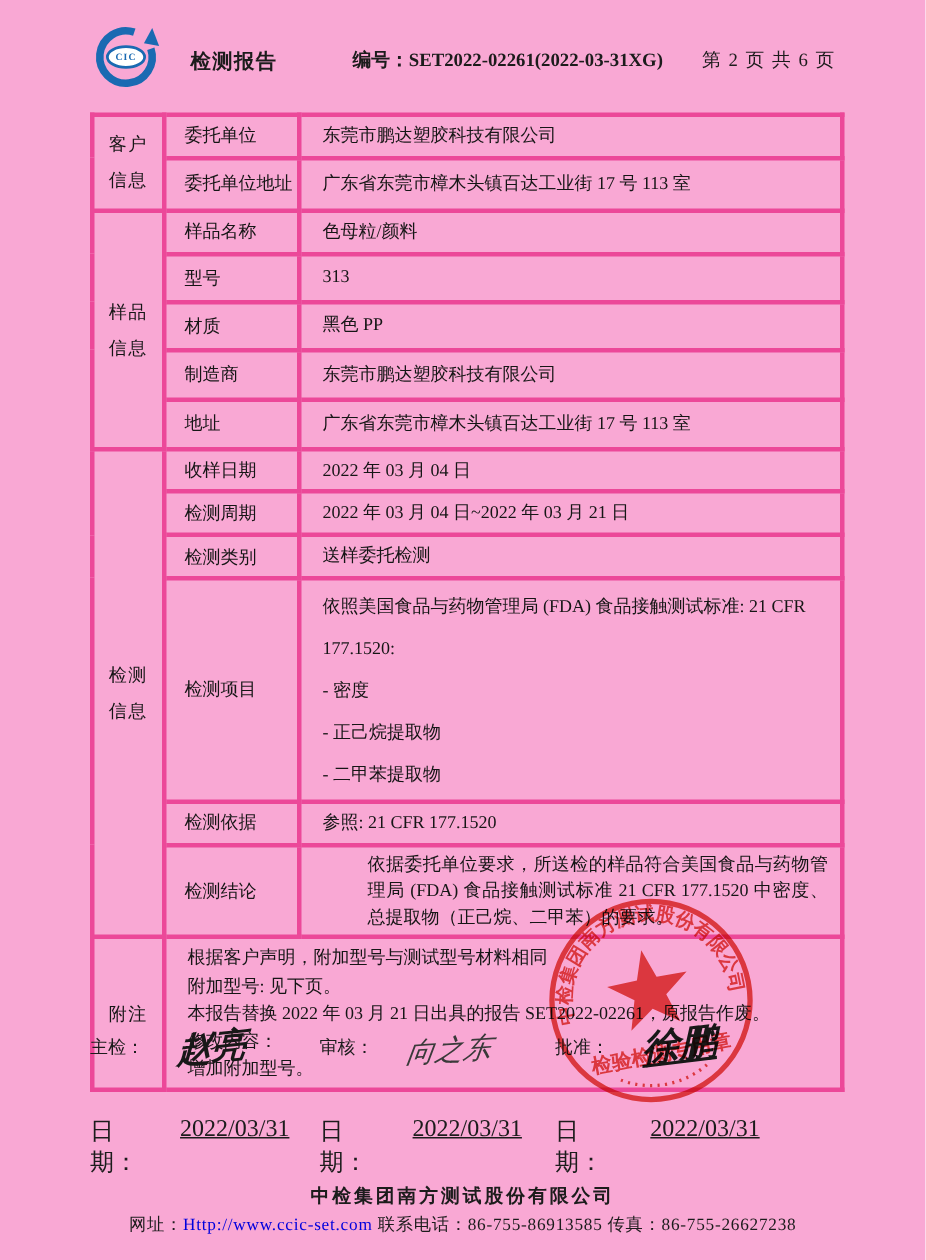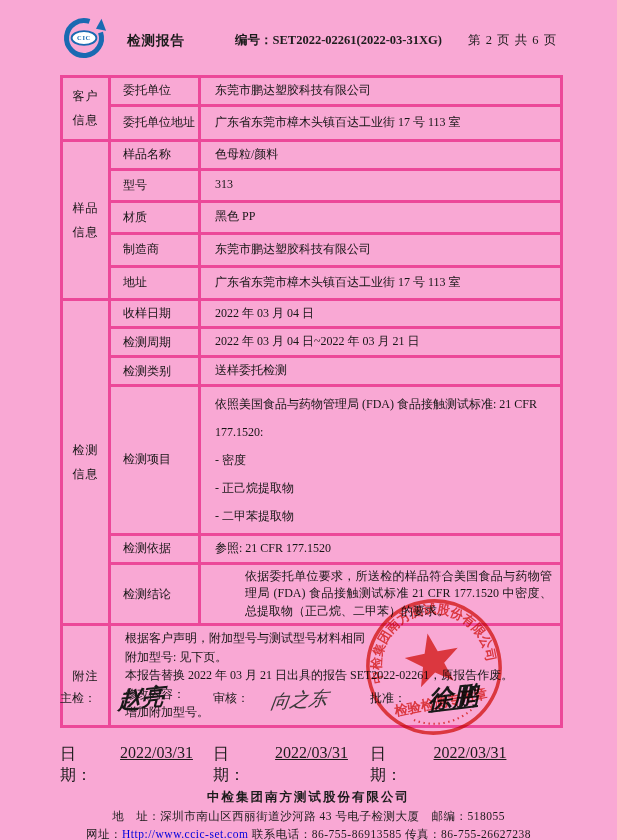--- a/index.html
+++ b/index.html
@@ -197,19 +197,18 @@
     <span class="slbl ml15">日期：</span>
     <span class="datebox sb1">2022/03/31</span>
     <span class="slbl">日期：</span>
     <span class="datebox sb2">2022/03/31</span>
     <span class="slbl">日期：</span>
     <span class="datebox sb3">2022/03/31</span>
   </div>
 
   <div class="footer">
     <div class="f-company">中检集团南方测试股份有限公司</div>
-    <div class="f-line">地　址：深圳市南山区西丽街道沙河路 43 号电子检测大厦　邮编：518055</div>
     <div class="f-line">
       <span>网址：</span><span class="f-link">Http://www.ccic-set.com</span><span> 联系电话：86-755-86913585 传真：86-755-26627238</span>
     </div>
   </div>
 
 </div>
 
 </body></html>

